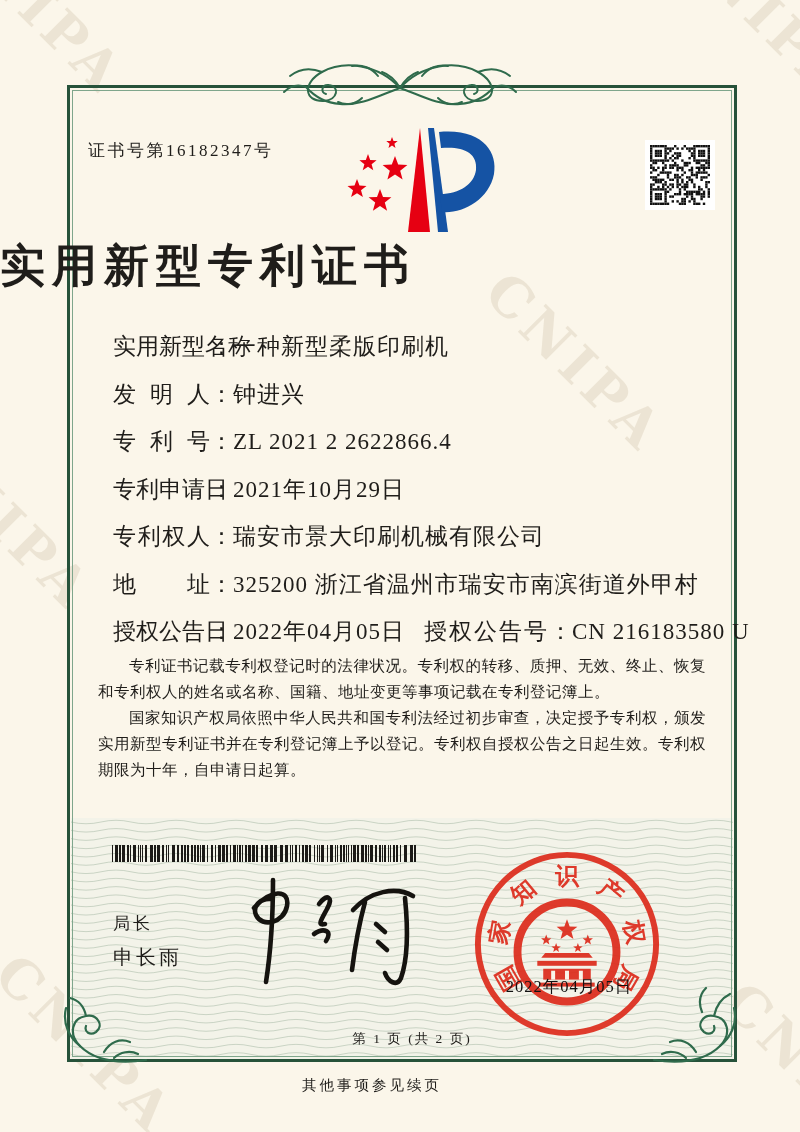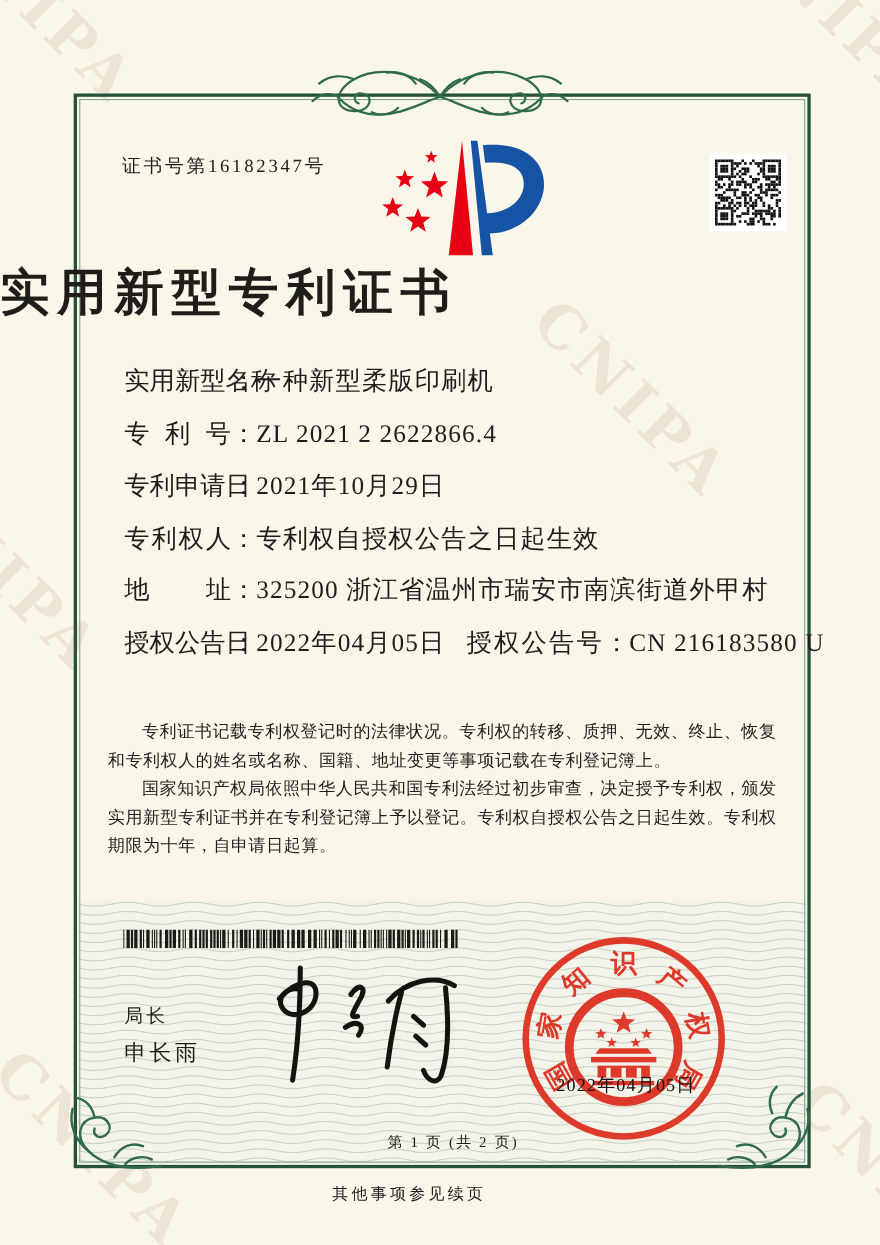--- a/index.html
+++ b/index.html
@@ -22,21 +22,21 @@
   .wm6{left:700px;top:1040px;}
 
   
   .frame{position:absolute;left:67px;top:85px;width:670px;height:977px;border:3px solid var(--border-green);box-sizing:border-box;}
   .frame-inner{position:absolute;left:2px;top:2px;right:2px;bottom:2px;border:1px solid var(--border-green-light);}
 
   
   .band{position:absolute;left:71px;top:818px;width:662px;height:241px;background:#f3f3e9;}
   .band svg{display:block;}
 
-  .cert-no{position:absolute;left:111px;top:139px;font-size:17px;letter-spacing:2.5px;}
+  .cert-no{position:absolute;left:88px;top:139px;font-size:17px;letter-spacing:2.5px;}
   .logo{position:absolute;left:344px;top:126px;}
   .qr{position:absolute;left:645px;top:140px;background:#fff;padding:2px;}
   .title{position:absolute;left:0;top:236px;width:100%;text-align:left;font-size:45px;font-weight:bold;letter-spacing:7px;}
 
   .fields{position:absolute;left:113px;top:337px;width:600px;display:flex;flex-direction:column;gap:27.5px;font-size:23px;}
   .field-row{position:relative;height:20px;line-height:20px;white-space:nowrap;}
   .flabel{display:inline-block;width:97px;text-align:justify;text-align-last:justify;vertical-align:top;}
   .fvalue{letter-spacing:1px;}
   .pair2{position:absolute;left:311px;top:0;}
   .pair2 .flabel2{letter-spacing:2px;}
@@ -467,27 +467,30 @@
       <rect x="55.8" y="60.599999999999994" width="2.4" height="2.4" fill="#111"></rect>
     </svg>
 
   <div class="title">实用新型专利证书</div>
 
   <div class="fields">
     <div class="field-row">
       <span class="flabel">实用新型名称</span><span>：</span><span class="fvalue">一种新型柔版印刷机</span>
     </div>
     <div class="field-row">
+      <span class="flabel">发明人</span><span>：</span><span class="fvalue">钟进兴</span>
+    </div>
+    <div class="field-row">
       <span class="flabel">专利号</span><span>：</span><span class="fvalue">ZL 2021 2 2622866.4</span>
     </div>
     <div class="field-row">
       <span class="flabel">专利申请日</span><span>：</span><span class="fvalue">2021年10月29日</span>
     </div>
     <div class="field-row">
-      <span class="flabel">专利权人</span><span>：</span><span class="fvalue">专利权自授权公告之日起生效</span>
+      <span class="flabel">专利权人</span><span>：</span><span class="fvalue">瑞安市景大印刷机械有限公司</span>
     </div>
     <div class="field-row">
       <span class="flabel">地址</span><span>：</span><span class="fvalue">325200 浙江省温州市瑞安市南滨街道外甲村</span>
     </div>
     <div class="field-row">
       <span class="flabel">授权公告日</span><span>：</span><span class="fvalue">2022年04月05日</span>
       <span class="pair2">
         <span class="flabel2">授权公告号</span><span>：</span><span class="fvalue">CN 216183580 U</span>
       </span>
     </div>

